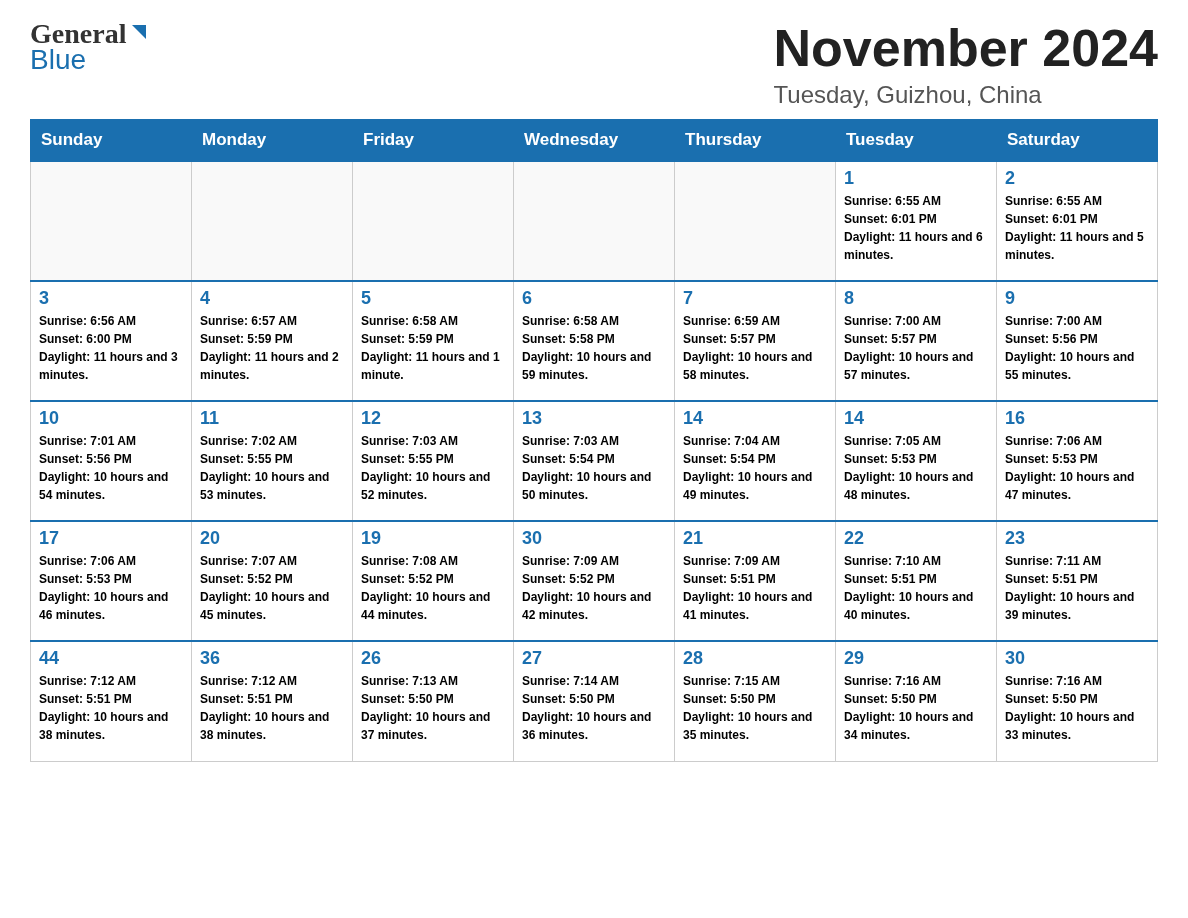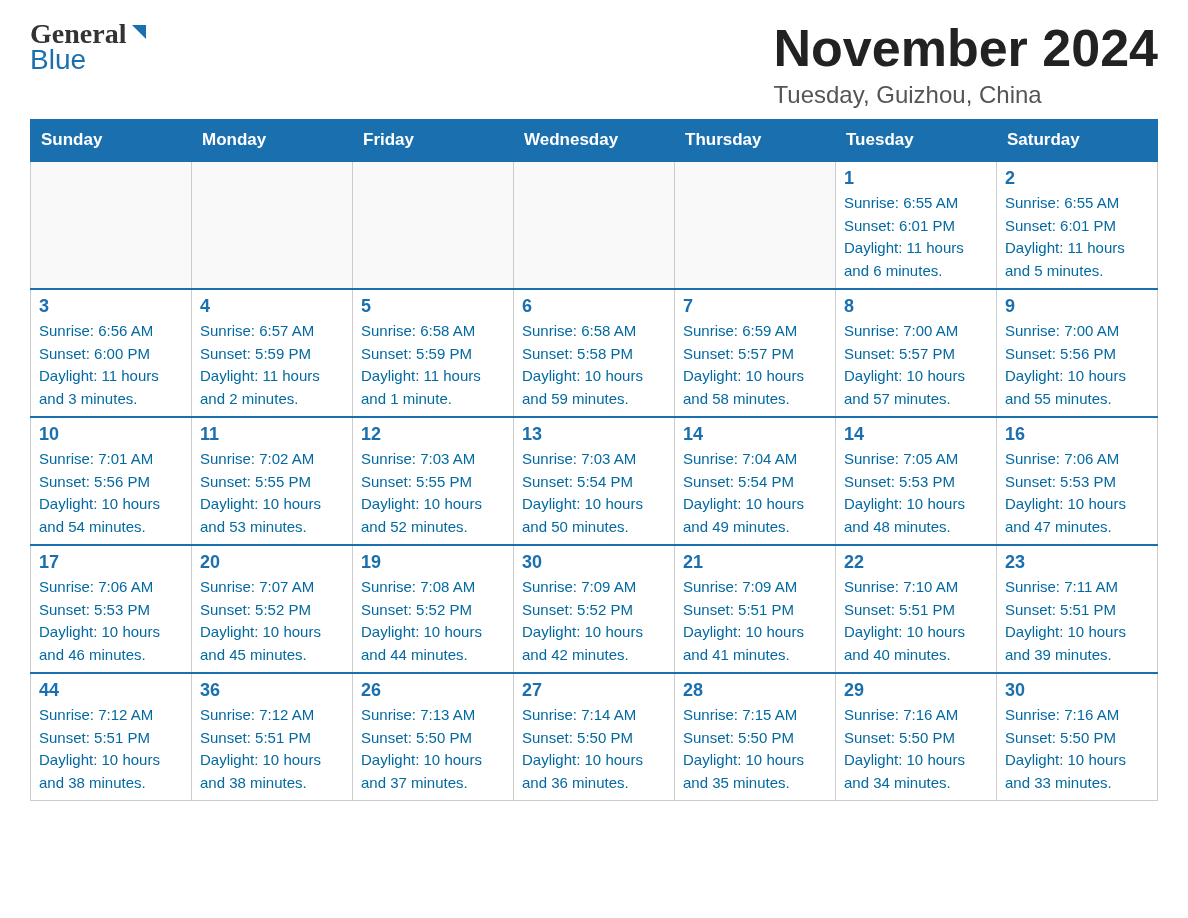--- a/index.html
+++ b/index.html
@@ -74,23 +74,24 @@
       height: 120px;
     }
     .day-number {
       font-size: 18px;
       font-weight: bold;
       color: #1a6faf;
       display: block;
       margin-bottom: 3px;
     }
     .day-info {
-      font-size: 15px;
-      color: #0369a1;
+      font-size: 12px;
+      color: #000000;
       line-height: 1.5;
+      font-weight: bold;
     }
     .empty-cell {
       background: #f9f9f9;
     }
     .calendar tr:first-child td {
       border-top: 2px solid #1a6faf;
     }
     .calendar tbody tr td {
       border-top: 2px solid #1a6faf;
     }

